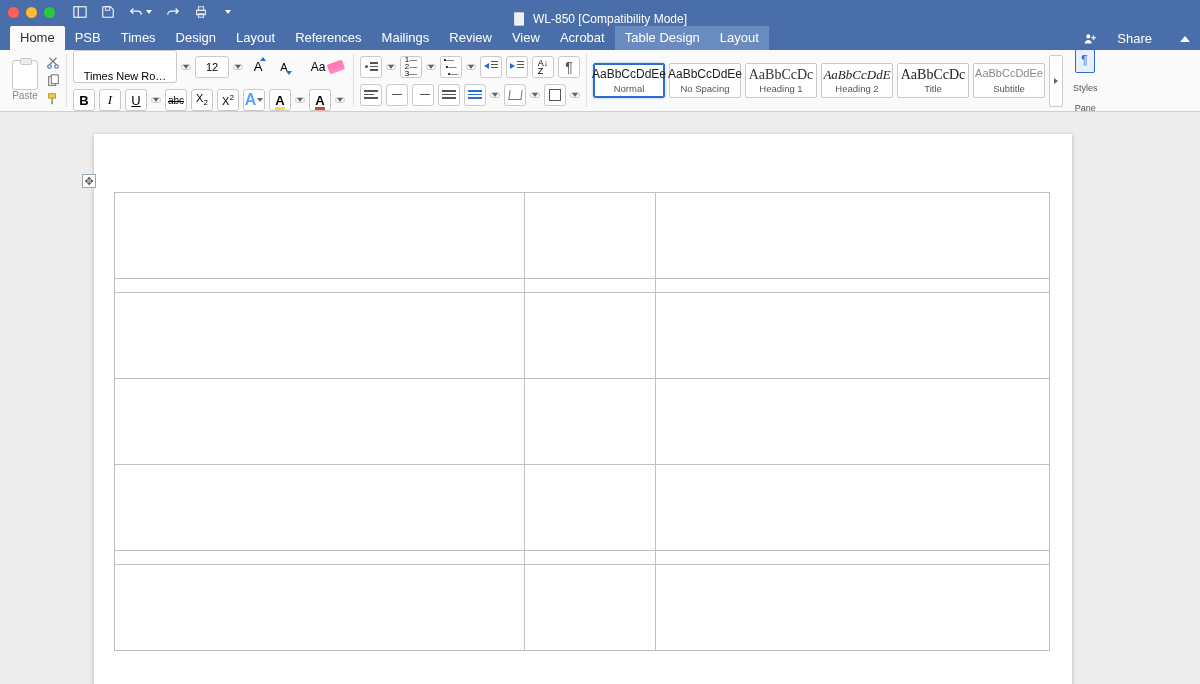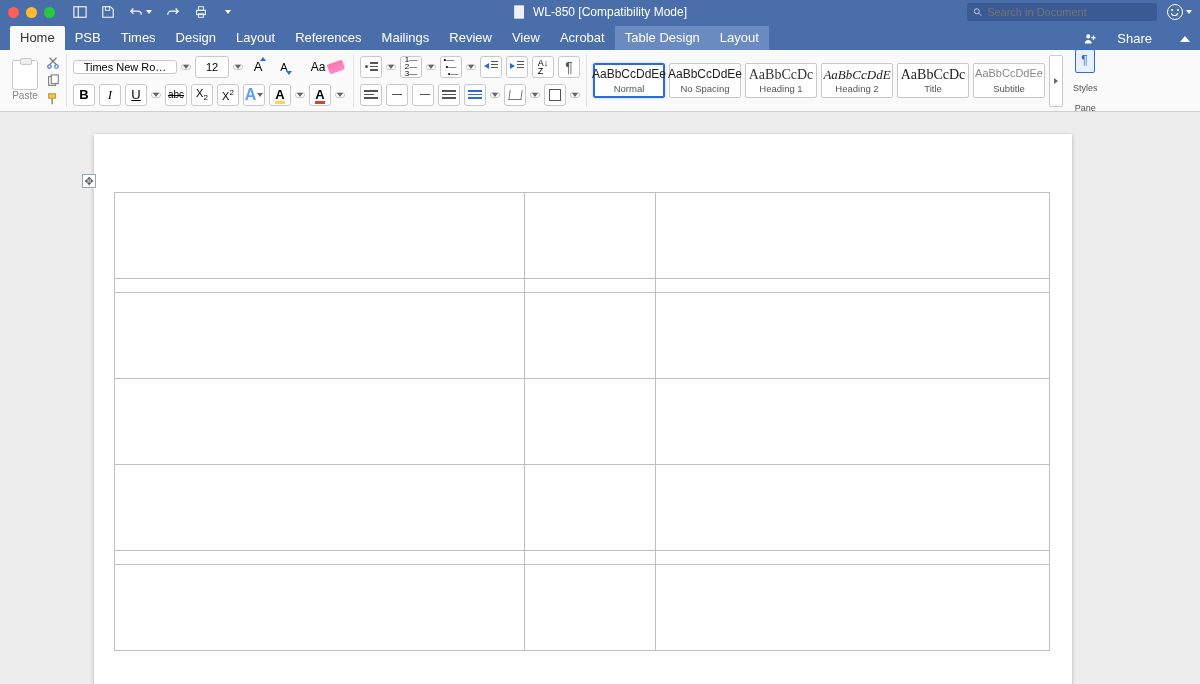--- a/index.html
+++ b/index.html
@@ -1,20 +1,20 @@
 <!DOCTYPE html>
 <html><head>
 <meta charset="utf-8">
 <style>
   * { box-sizing: border-box; margin: 0; padding: 0; font-family: -apple-system, "Helvetica Neue", Arial, sans-serif; }
   body { width: 1200px; height: 684px; background: #e9e9e9; overflow: hidden; }
 
   
   .titlebar {
-    height: 24px; background: #4a6ea9; display: flex; align-items: center;
+    height: 24px; background: #4a6ea9; display: flex; 
     padding: 12px 8px; color: #fff; font-size: 12px; position: relative;
   }
   .traffic { display: flex; gap: 7px; align-items: center; }
   .traffic span { width: 11px; height: 11px; border-radius: 50%; display:inline-block;}
   .tl-red{background:#ff5f57;} .tl-amb{background:#febc2e;} .tl-grn{background:#28c840;}
   .qat { display:flex; gap:14px; margin-left:18px; align-items:center;}
   .qat .ic { width:14px; height:14px; fill:#fff; opacity:.95;}
   .title-center { position:absolute; left:50%; transform:translateX(-50%); display:flex; align-items:center; gap:6px; font-size:12px;}
   .title-right { margin-left:auto; display:flex; align-items:center; gap:10px;}
   .searchbox { background:#3a5a93; border-radius:3px; width:190px; height:18px; display:flex; align-items:center; padding:0 6px; color:#cdd9ec; font-size:11px; gap:4px;}
@@ -45,21 +45,21 @@
   .vcol { display:flex; flex-direction:column; gap:4px; }
   .hrow { display:flex; gap:4px; align-items:center;}
 
   
   .clip { display:flex; gap:8px; align-items:center;}
   .paste { display:flex; flex-direction:column; align-items:center; font-size:10px; color:#888;}
   .paste .board{ width:26px; height:30px; border:1px solid #c8c8c8; border-radius:3px; background:#fff; position:relative;}
   .paste .board::before{content:"";position:absolute;top:-3px;left:7px;width:10px;height:5px;border:1px solid #c8c8c8;border-radius:2px;background:#eee;}
 
   
-  .fontname { width:104px; height:14px; font-size:11px; padding:0 4px; display:flex;align-items:flex-start; overflow:hidden; white-space:nowrap;}
+  .fontname { width:104px; height:33px; font-size:11px; padding:0 4px; display:flex;align-items:flex-end; overflow:hidden; white-space:nowrap;}
   .fontsize { width:34px; height:22px; font-size:11px; display:flex;align-items:center;justify-content:center;}
   .ic { width:14px;height:14px; }
   .txt-b{font-weight:bold;font-size:13px;}
   .txt-i{font-style:italic;font-family:Georgia,serif;font-size:13px;}
   .txt-u{text-decoration:underline;font-size:13px;}
   .abc-strike{font-size:10px;text-decoration:line-through;}
   .subsup{font-size:11px;}
   .subsup sub,.subsup sup{font-size:8px;}
   .Aswatch{position:relative;font-size:13px;font-weight:bold;}
   .Aswatch .bar{position:absolute;left:0;right:0;bottom:-2px;height:3px;}
@@ -150,35 +150,20 @@
   </div>
 
   <div class="title-center">
     <svg class="ic" viewBox="0 0 16 16">
         <rect x="2" y="1" width="10" height="14" fill="#fff" opacity=".9"></rect>
         <rect x="2" y="1" width="10" height="14" fill="none" stroke="#fff"></rect>
       </svg>
     <span>WL-850 [Compatibility Mode]</span>
   </div>
 
-  <div class="title-right">
-    <div class="searchbox">
-      <svg class="ic" viewBox="0 0 16 16" style="width:11px;height:11px;">
-          <circle cx="6" cy="6" r="4" fill="none" stroke="#cdd9ec" stroke-width="1.4"></circle>
-          <line x1="9" y1="9" x2="13" y2="13" stroke="#cdd9ec" stroke-width="1.4"></line>
-        </svg>
-      <input placeholder="Search in Document" style="">
-    </div>
-    <span style="display:flex;align-items:center;">
-      <span class="smile">
-          <span class="m"></span>
-        </span>
-        <span class="drop-caret"></span>
-    </span>
-  </div>
 </div>
 
 <div class="tabs">
   <div id="tabs-host" style="display:flex;">
       <div class="tab active">Home</div>
       <div class="tab">PSB</div>
       <div class="tab">Times</div>
       <div class="tab">Design</div>
       <div class="tab">Layout</div>
       <div class="tab">References</div>

